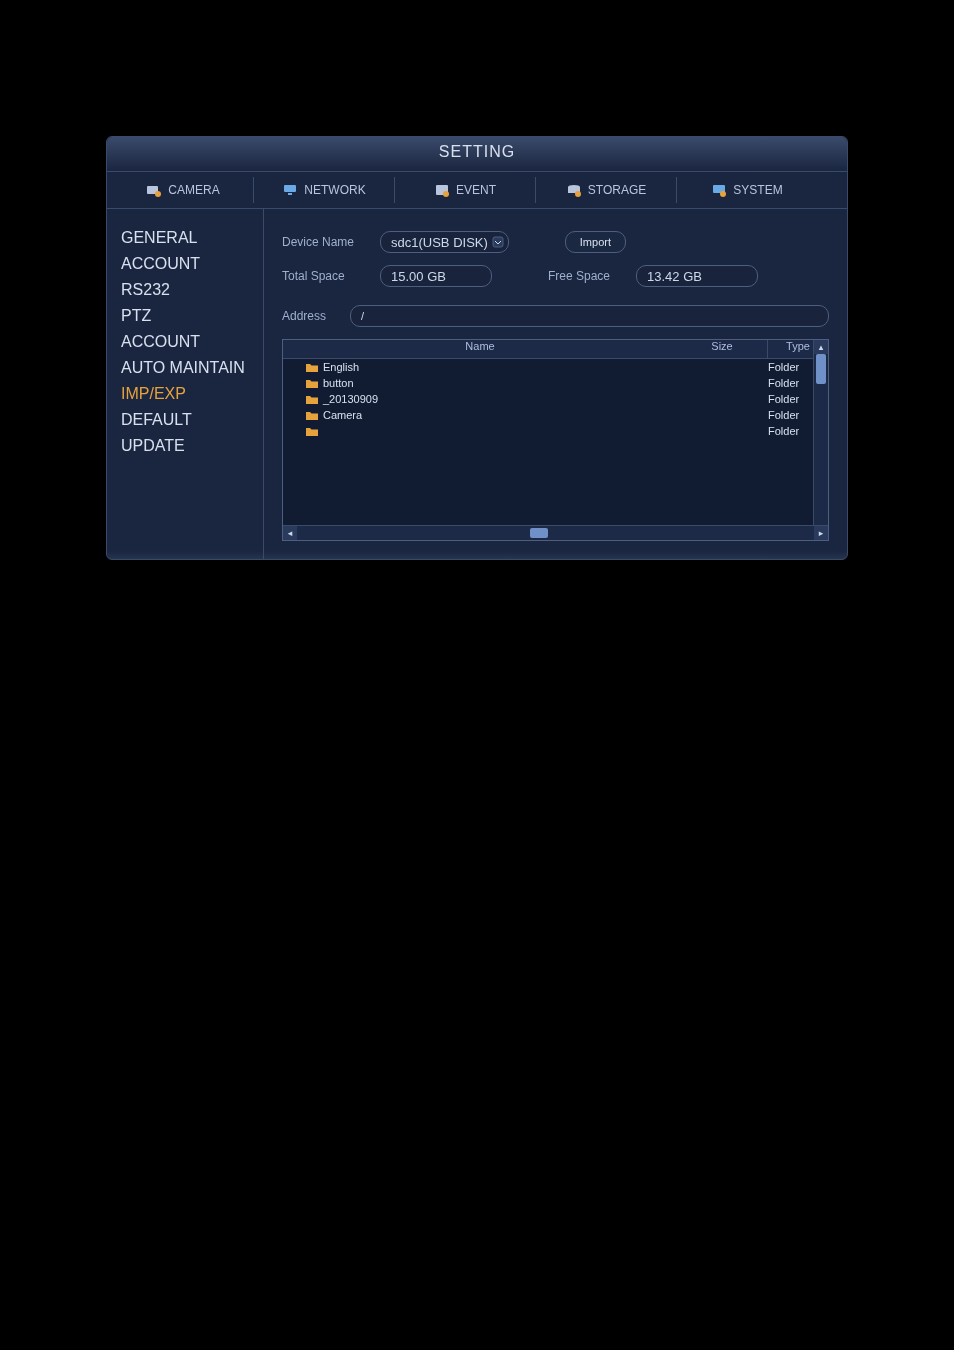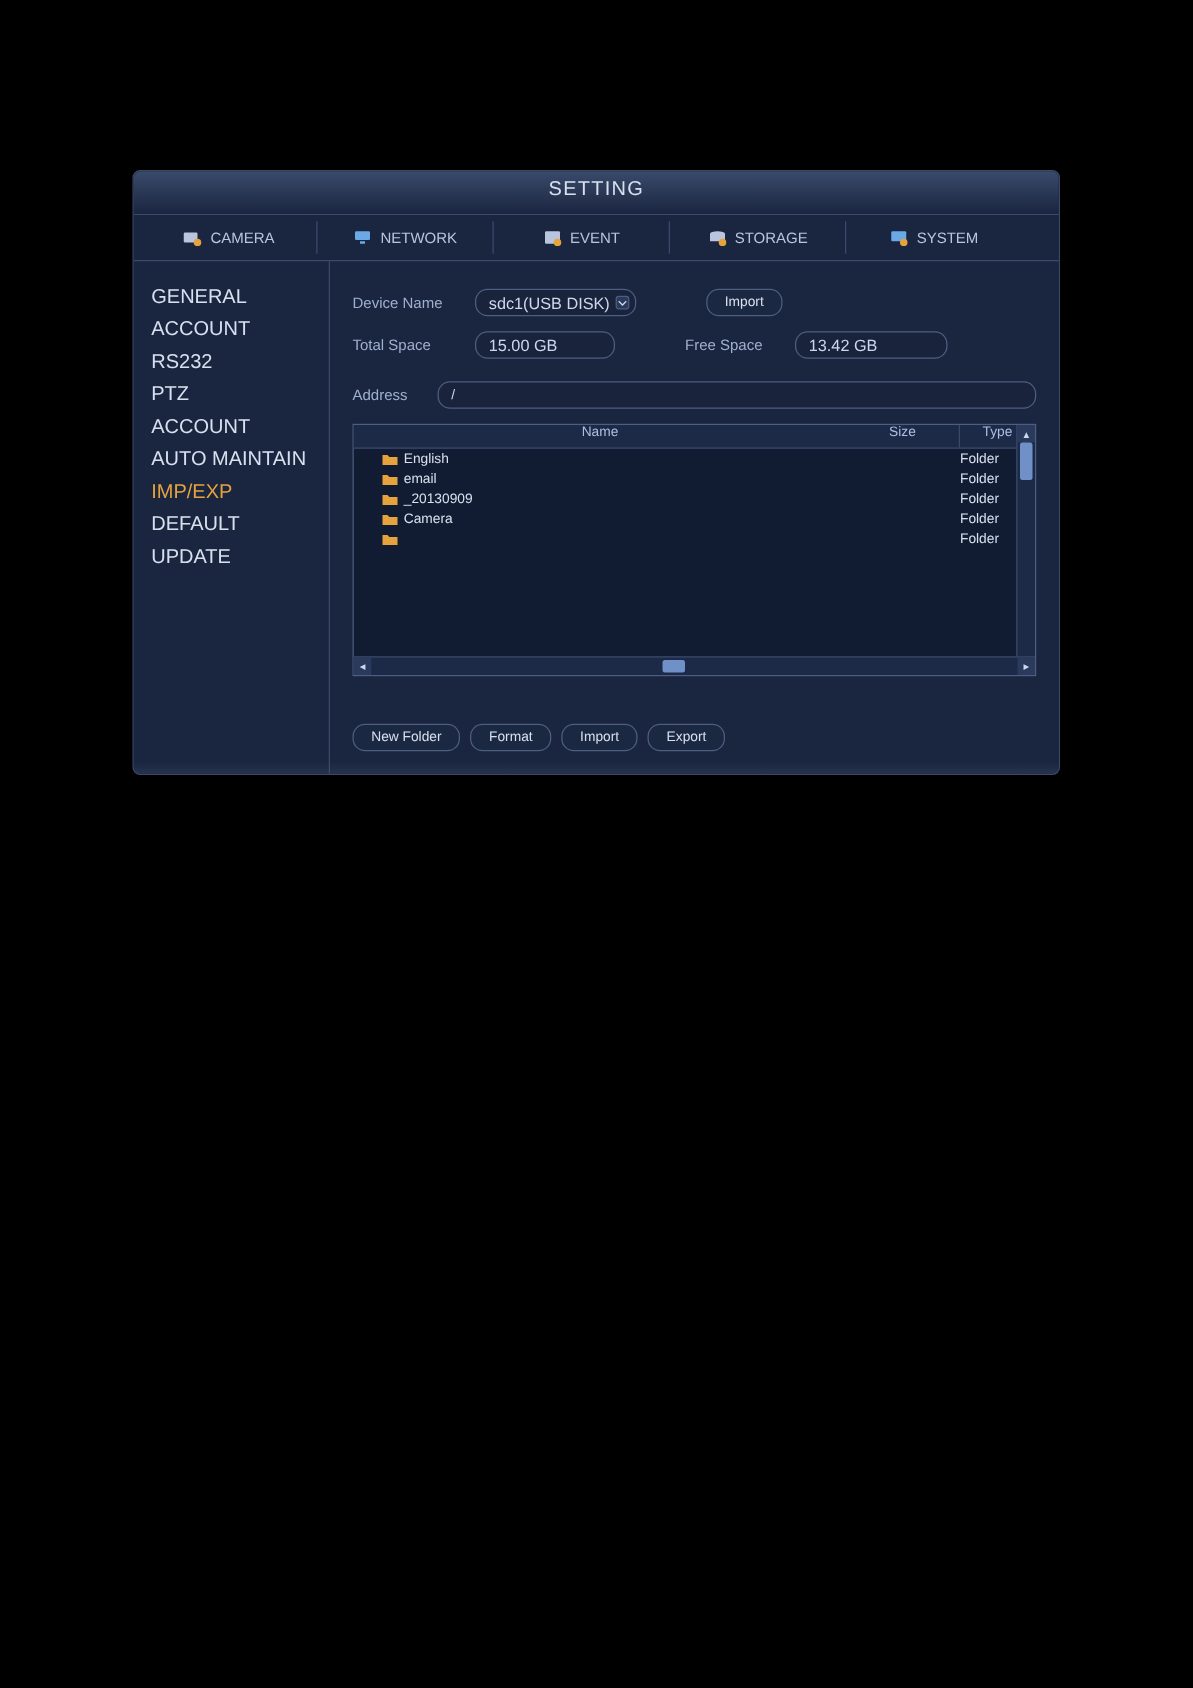--- a/index.html
+++ b/index.html
@@ -379,21 +379,21 @@
                   <span>English</span>
                 </span>
                 <span class="r-size"></span>
                 <span class="r-type">Folder</span>
               </div>
               <div class="file-row">
                 <span class="r-name">
                   <span class="folder-icon"><svg viewBox="0 0 14 11">
                       <path d="M1 2h4l1.5 1.5H13v6.5H1z" fill="#e6a23c"></path>
                     </svg></span>
-                  <span>email</span>
+                  <span>button</span>
                 </span>
                 <span class="r-size"></span>
                 <span class="r-type">Folder</span>
               </div>
               <div class="file-row">
                 <span class="r-name">
                   <span class="folder-icon"><svg viewBox="0 0 14 11">
                       <path d="M1 2h4l1.5 1.5H13v6.5H1z" fill="#e6a23c"></path>
                     </svg></span>
                   <span>_20130909</span>
@@ -429,26 +429,20 @@
           </div>
           <div class="hscroll">
             <div class="harrow">◂</div>
             <div class="track">
                 <div class="hthumb"></div>
               </div>
             <div class="harrow">▸</div>
           </div>
         </div>
 
-        <div class="action-row">
-          <span class="pill-btn">New Folder</span>
-          <span class="pill-btn">Format</span>
-          <span class="pill-btn">Import</span>
-          <span class="pill-btn">Export</span>
-        </div>
       </div>
     </div>
   </div>
 
   <div class="below-bullets">
     <div class="below-item">
       <span class="bullet-dot"></span>
       <span class="below-text">Export button, you can see there is a corresponding "Config_Time" folder. Double click the folder,</span>
     </div>
     <div class="below-item">

